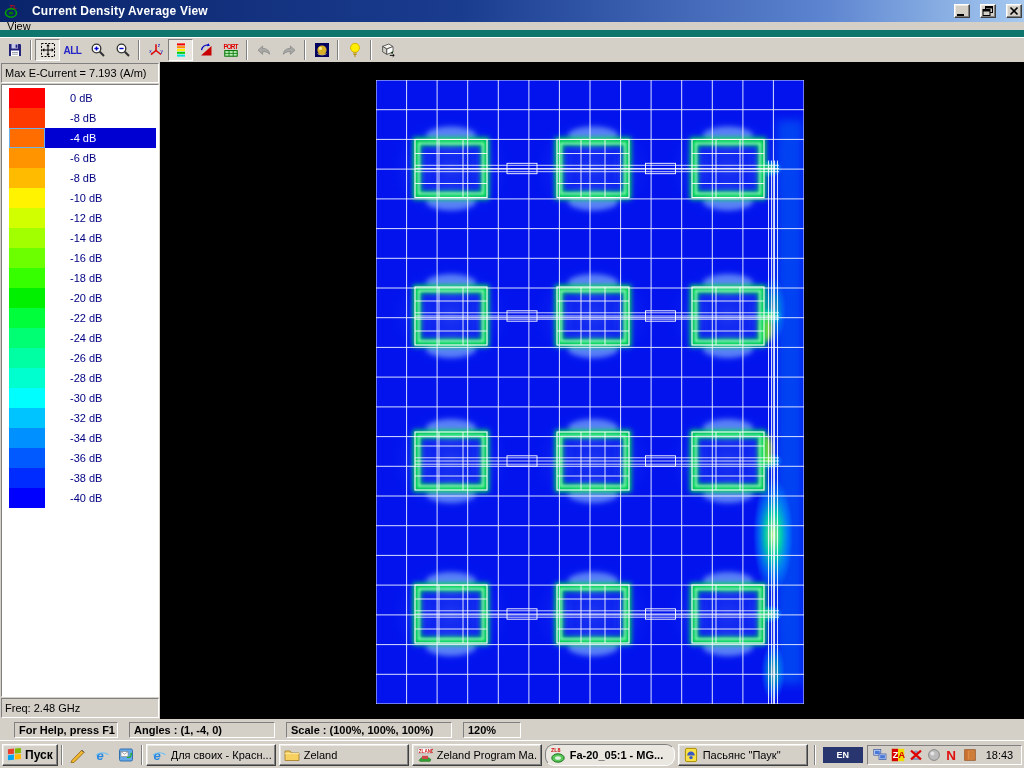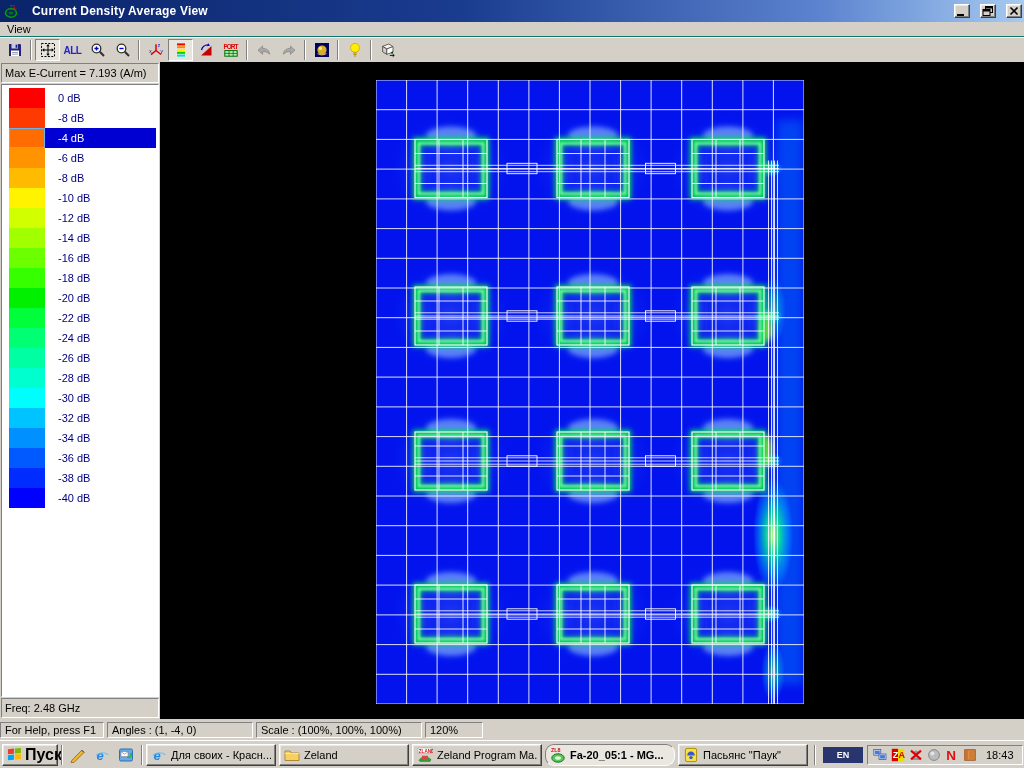--- a/index.html
+++ b/index.html
@@ -10,52 +10,52 @@
   .groove{width:2px;border-left:1px solid #808080;border-right:1px solid #fff;margin:2px 3px;}
 
   
   #titlebar{position:absolute;left:0;top:0;width:1024px;height:22px;
     background:linear-gradient(90deg,#0a246a 0%,#1a3c8f 45%,#5b83cf 80%,#a6caf0 100%);
     display:flex;align-items:center;padding:0 2px;gap:8px;}
   #titlebar .app-icon{width:16px;height:16px;margin:0 4px 0 2px;}
   #titlebar .title{color:#fff;font-weight:bold;font-size:12px;letter-spacing:.2px;flex:1;}
   .winbtn{width:16px;height:14px;background:#d4d0c8;margin-left:2px;display:flex;align-items:center;justify-content:center;padding:0;}
   
-  #menubar{position:absolute;left:0;top:22px;width:1024px;height:15px;background:#d4d0c8;display:flex;align-items:center;border-bottom:1px solid #0f766e;}
+  #menubar{position:absolute;left:0;top:22px;width:1024px;height:15px;background:#d4d0c8;display:flex;align-items:center;border-bottom:7px solid #0f766e;}
   .menu-item{padding:1px 7px;}
   
   #toolbar{position:absolute;left:0;top:37px;width:1024px;height:25px;background:#d4d0c8;border-top:1px solid #fff;display:flex;align-items:center;padding-left:2px;}
   .tb-btn{width:25px;height:22px;display:flex;align-items:center;justify-content:center;border:1px solid #d4d0c8;background:#d4d0c8;padding:0;}
   .tb-btn.pressed{border-color:#808080 #fff #fff #808080;background:#e8e5de;}
   .tb-btn.disabled{opacity:.9;}
   .tb-btn svg{display:block;}
   .tb-text{font-weight:bold;color:#2424c8;font-size:10px;letter-spacing:-0.5px;}
   .tb-sep{height:20px;}
 
   
   #client{position:absolute;left:0;top:62px;width:1024px;height:657px;background:#000;}
   #left-panel{position:absolute;left:0;top:0;width:160px;height:657px;background:#d4d0c8;display:flex;flex-direction:column;padding:1px;}
   #maxcur-box{height:20px;line-height:18px;padding-left:3px;background:#d4d0c8;margin-bottom:1px;}
   #legend-list{flex:1;background:#fff;overflow:hidden;padding-top:3px;}
   .legend-row{display:flex;height:20px;position:relative;}
   .legend-row .swatch{width:36px;height:20px;margin-left:7px;}
-  .legend-row .lab{flex:1;color:#000080;line-height:20px;padding-left:13px;margin-right:2px;}
+  .legend-row .lab{flex:1;color:#000080;line-height:20px;padding-left:25px;margin-right:2px;}
   .legend-row.selected .lab{background:#0000d2;color:#fff;}
   .legend-row.selected .swatch{outline:1px solid #6fb1e8;outline-offset:-1px;}
   #freq-box{height:20px;line-height:18px;padding-left:3px;background:#d4d0c8;margin-top:1px;}
   #viewport{position:absolute;left:160px;top:0;width:864px;height:657px;background:#000;}
   #plot-svg{position:absolute;left:216px;top:18px;width:428px;height:624px;}
 
   
-  #statusbar{position:absolute;left:0;top:719px;width:1024px;height:21px;background:#d4d0c8;display:flex;align-items:center;padding:0 0;gap:3px;}
+  #statusbar{position:absolute;left:0;top:719px;width:1024px;height:21px;background:#d4d0c8;display:flex;align-items:center;padding:0 14px;gap:11px;font-weight:bold;}
   .status-cell{height:16px;line-height:14px;padding-left:4px;background:#d4d0c8;}
 
   
   #taskbar{position:absolute;left:0;top:740px;width:1024px;height:28px;background:#d4d0c8;border-top:1px solid #fff;display:flex;align-items:center;padding:0 2px;}
-  #start-btn{width:56px;height:22px;display:flex;align-items:center;gap:3px;padding:0 4px;font-weight:bold;font-size:16px;background:#d4d0c8;}
+  #start-btn{width:56px;height:22px;display:flex;align-items:center;gap:3px;padding:0 4px;font-weight:bold;font-size:12px;background:#d4d0c8;}
   .ql-btn{width:24px;height:22px;display:flex;align-items:center;justify-content:center;background:#d4d0c8;border:none;}
   .task-btn{width:130px;height:22px;display:flex;align-items:center;gap:4px;padding:0 4px;margin-right:3px;background:#d4d0c8;overflow:hidden;white-space:nowrap;font-size:11px;}
   .task-btn.active{border-color:#808080 #fff #fff #808080;background:#e9e7e0;font-weight:bold;box-shadow:none;border-radius:9px;}
   .task-btn .tlabel{overflow:hidden;text-overflow:clip;text-align:right;}
   #tray{margin-left:auto;display:flex;align-items:center;height:22px;}
   #lang-badge{width:40px;height:16px;background:#29356e;color:#fff;font-weight:bold;font-size:9px;display:flex;align-items:center;justify-content:center;margin:0 4px;}
   #tray-panel{display:flex;align-items:center;height:20px;padding:0 4px;gap:2px;}
   #clock{padding:0 4px 0 6px;font-size:11px;}
   .tray-ico{width:16px;height:16px;display:flex;align-items:center;justify-content:center;}
   .icon{display:inline-flex;align-items:center;justify-content:center;}

